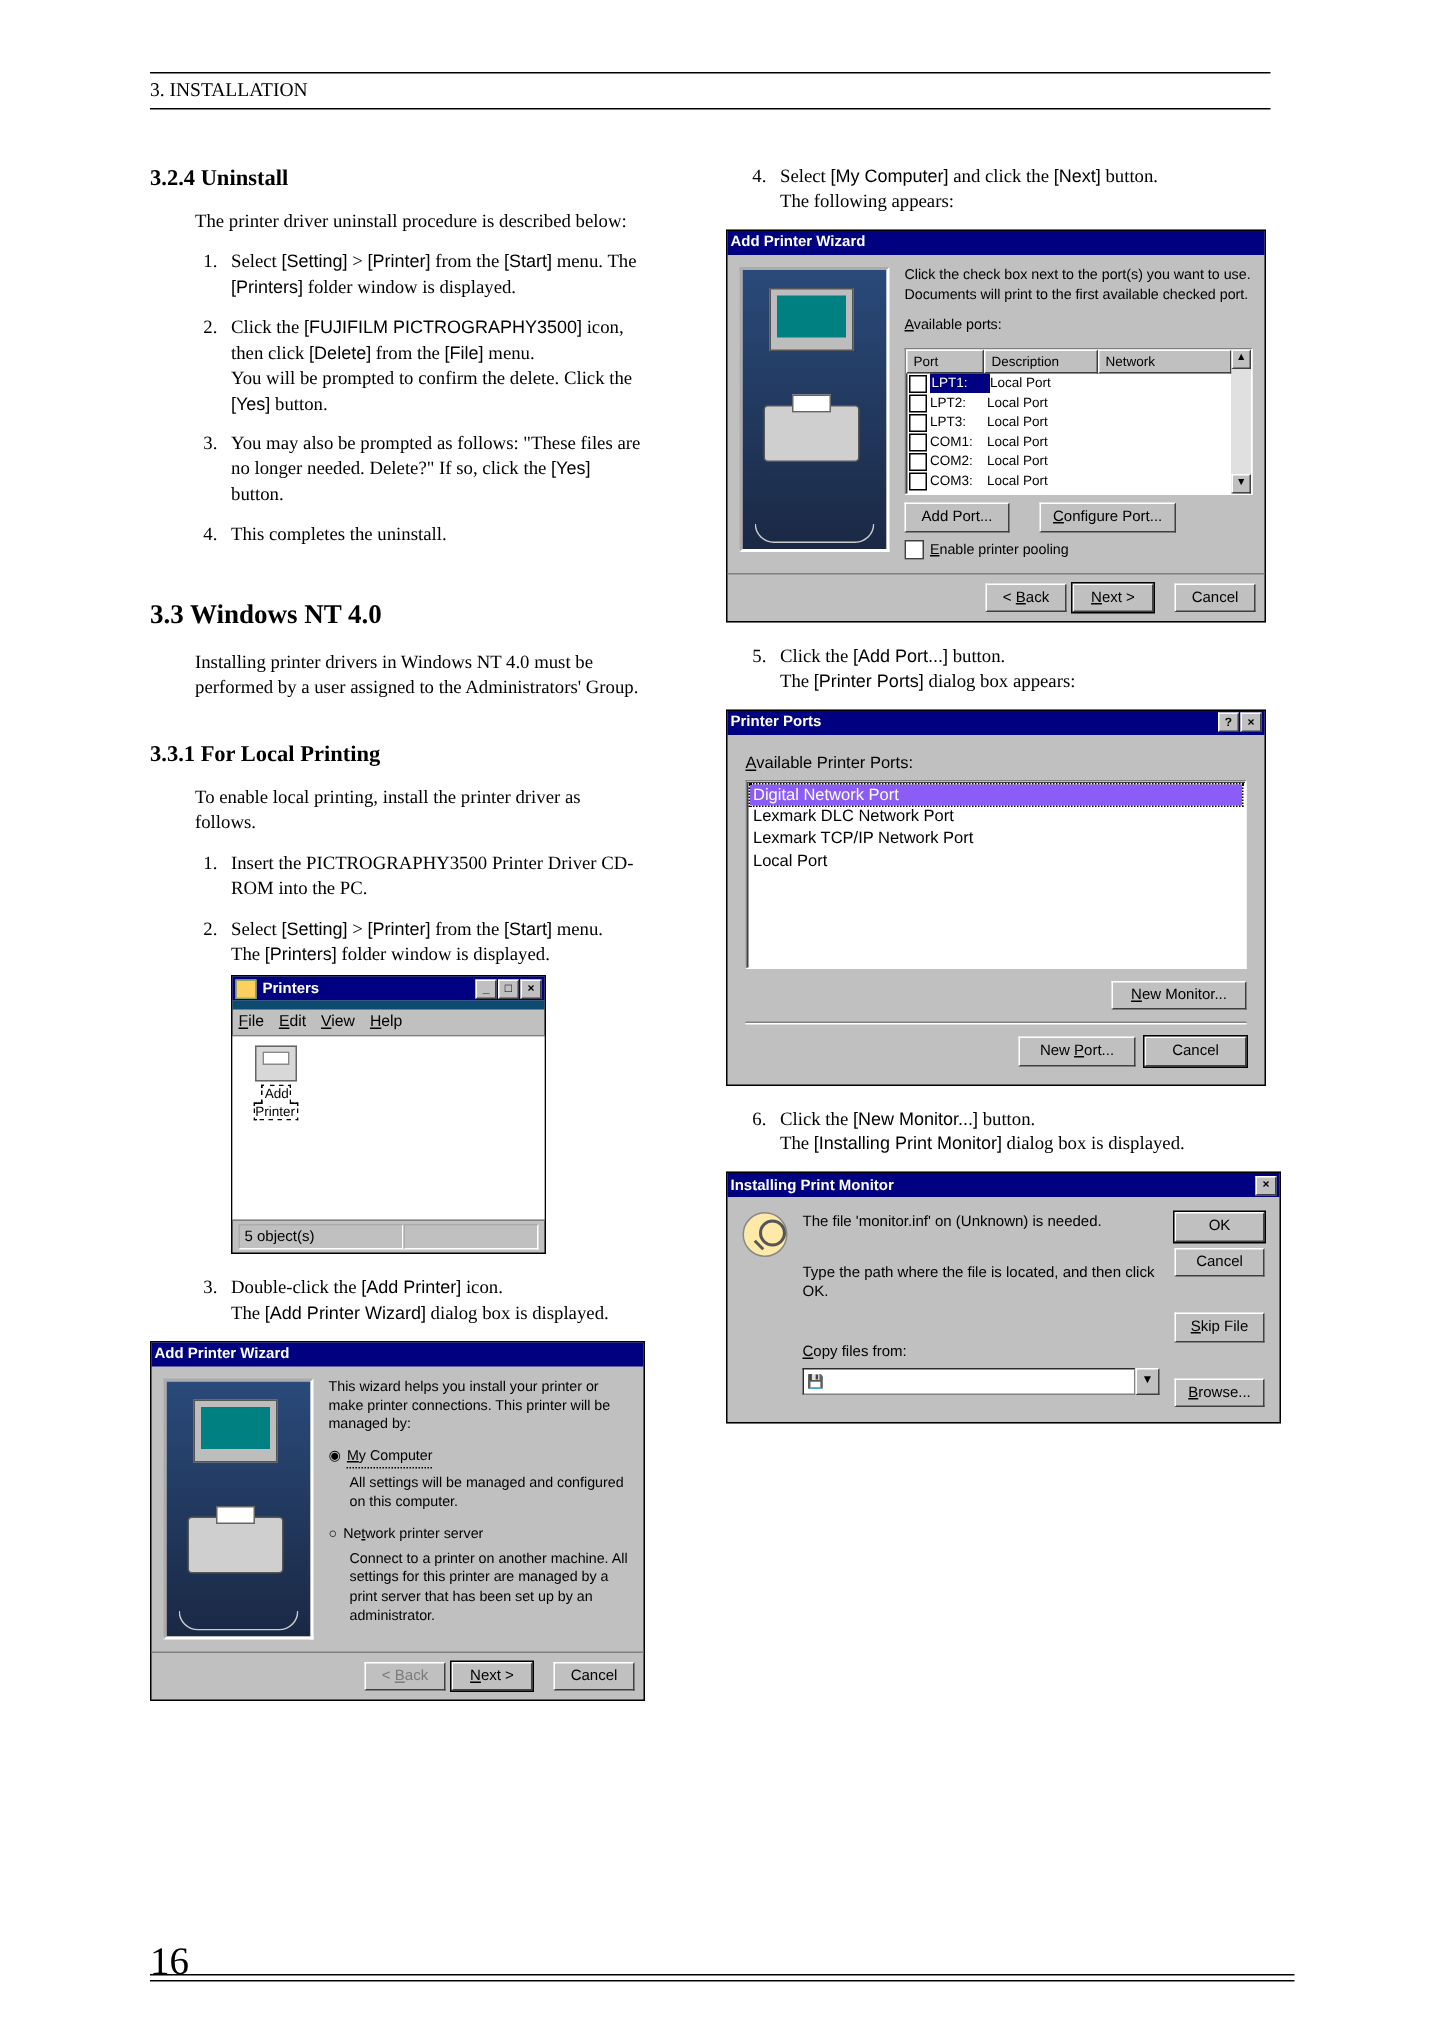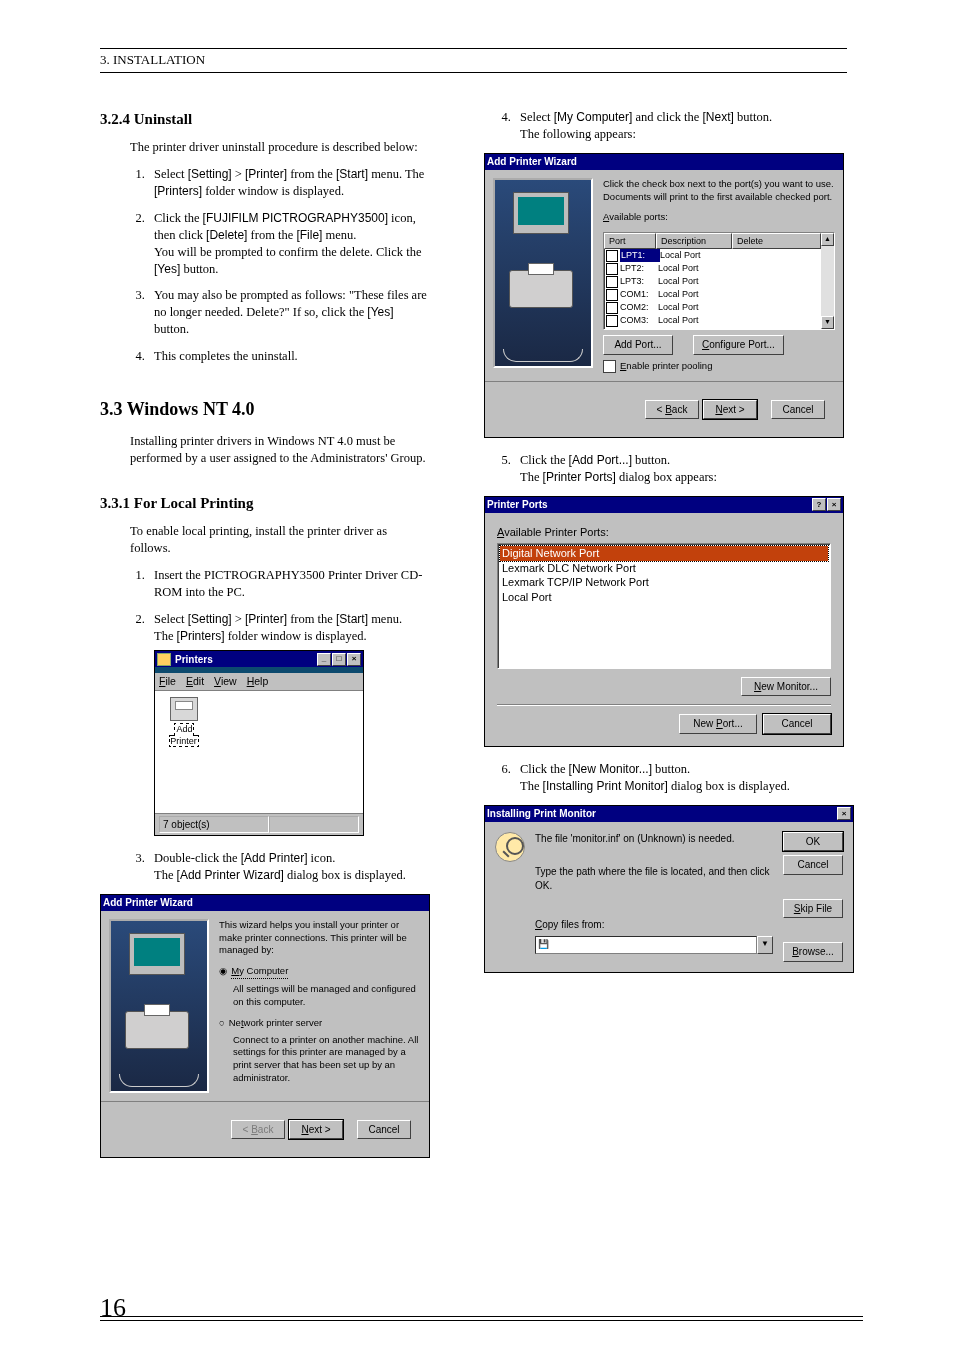--- a/index.html
+++ b/index.html
@@ -176,21 +176,21 @@
   .wiz-img .monitor::after{content:"";position:absolute;top:4px;left:4px;right:4px;bottom:8px;background:#008080;}
   .wiz-img .printer{position:absolute;top:90px;left:14px;width:62px;height:36px;background:#d0cfcf;border:1px solid #555;border-radius:3px;}
   .wiz-img .printer::before{content:"";position:absolute;top:-8px;left:18px;width:24px;height:10px;background:#fff;border:1px solid #666;}
   .wiz-img .cable{position:absolute;bottom:4px;left:8px;right:8px;height:18px;}
   .wiz-img .cable::before{content:"";position:absolute;bottom:0;left:0;right:0;height:12px;border:1.5px solid #ccc;border-top:none;border-radius:0 0 14px 14px;}
   .wiz-right { flex:1; font-size:9.5px; }
   .wiz-right p { margin:0 0 8px 0; }
   .radio-row { display:flex; gap:4px; align-items:flex-start; margin:4px 0;}
   .wiz-foot {
     border-top: 1px solid #808080;
-    padding: 18px;
+    padding: 6px;
     display: flex;
     justify-content: flex-end;
     gap: 4px;
   }
   
   .ports-table {
     border:1px solid #808080;
     border-right-color:#fff;border-bottom-color:#fff;
     background:#fff;
     box-shadow: inset 1px 1px 0 #404040;
@@ -295,21 +295,21 @@
             <span><span class="under">V</span>iew</span>
             <span><span class="under">H</span>elp</span>
           </div>
           <div class="explorer-area">
             <div class="add-printer-icon">
               <div class="ic"></div>
               <span style="outline:1px dotted #000;padding:0 1px">Add Printer</span>
             </div>
           </div>
           <div class="status-strip">
-            <div class="cell">7 object(s)</div>
+            <div class="cell">5 object(s)</div>
             <div class="cell" style="flex:0 0 90px"></div>
           </div>
         </div>
       </li>
       <li style="margin-top:14px">
         Double-click the <span class="sans">[Add Printer]</span> icon.<br>
         The <span class="sans">[Add Printer Wizard]</span> dialog box is displayed.
       </li>
     </ol>
 
@@ -365,21 +365,21 @@
               <div class="cable"></div>
         </div>
         <div class="wiz-right">
           <p>Click the check box next to the port(s) you want to use. Documents will print to the first available checked port.</p>
           <p><span class="under">A</span>vailable ports:</p>
           <div class="ports-table">
             <div class="list">
               <div class="ph">
                 <div class="c1">Port</div>
                 <div class="c2">Description</div>
-                <div class="c3">Delete</div>
+                <div class="c3">Network</div>
               </div>
               <div class="pr">
                     <span class="cb"></span>
                     <span class="c1" style="background:#000080;color:#fff;padding:0 1px">LPT1:</span>
                     <span class="c2">Local Port</span>
                     <span class="c3"></span>
                   </div>
               <div class="pr">
                     <span class="cb"></span>
                     <span class="c1">LPT2:</span>
@@ -442,21 +442,21 @@
     <div class="dlg pp-dlg" style="margin-left:18px">
       <div class="titlebar">
         <span>Printer Ports</span>
         <span class="spacer"></span>
         <span class="tb-btn">?</span>
         <span class="tb-btn">×</span>
       </div>
       <div class="pp-body">
         <div><span class="under">A</span>vailable Printer Ports:</div>
         <div class="sunken list-box" style="margin-top:3px">
-          <div class="sel" style="background:#c2410c;color:#fff">Digital Network Port</div>
+          <div class="sel" style="background:#8b5cf6;color:#fff">Digital Network Port</div>
           <div>Lexmark DLC Network Port</div>
           <div>Lexmark TCP/IP Network Port</div>
           <div>Local Port</div>
         </div>
         <div class="pp-actions">
           <span class="btn3d" style="min-width:90px"><span class="under">N</span>ew Monitor...</span>
         </div>
         <div style="border-top:1px solid #808080;border-bottom:1px solid #fff;margin:8px 0"></div>
         <div class="pp-actions">
           <span class="btn3d" style="min-width:78px">New <span class="under">P</span>ort...</span>

